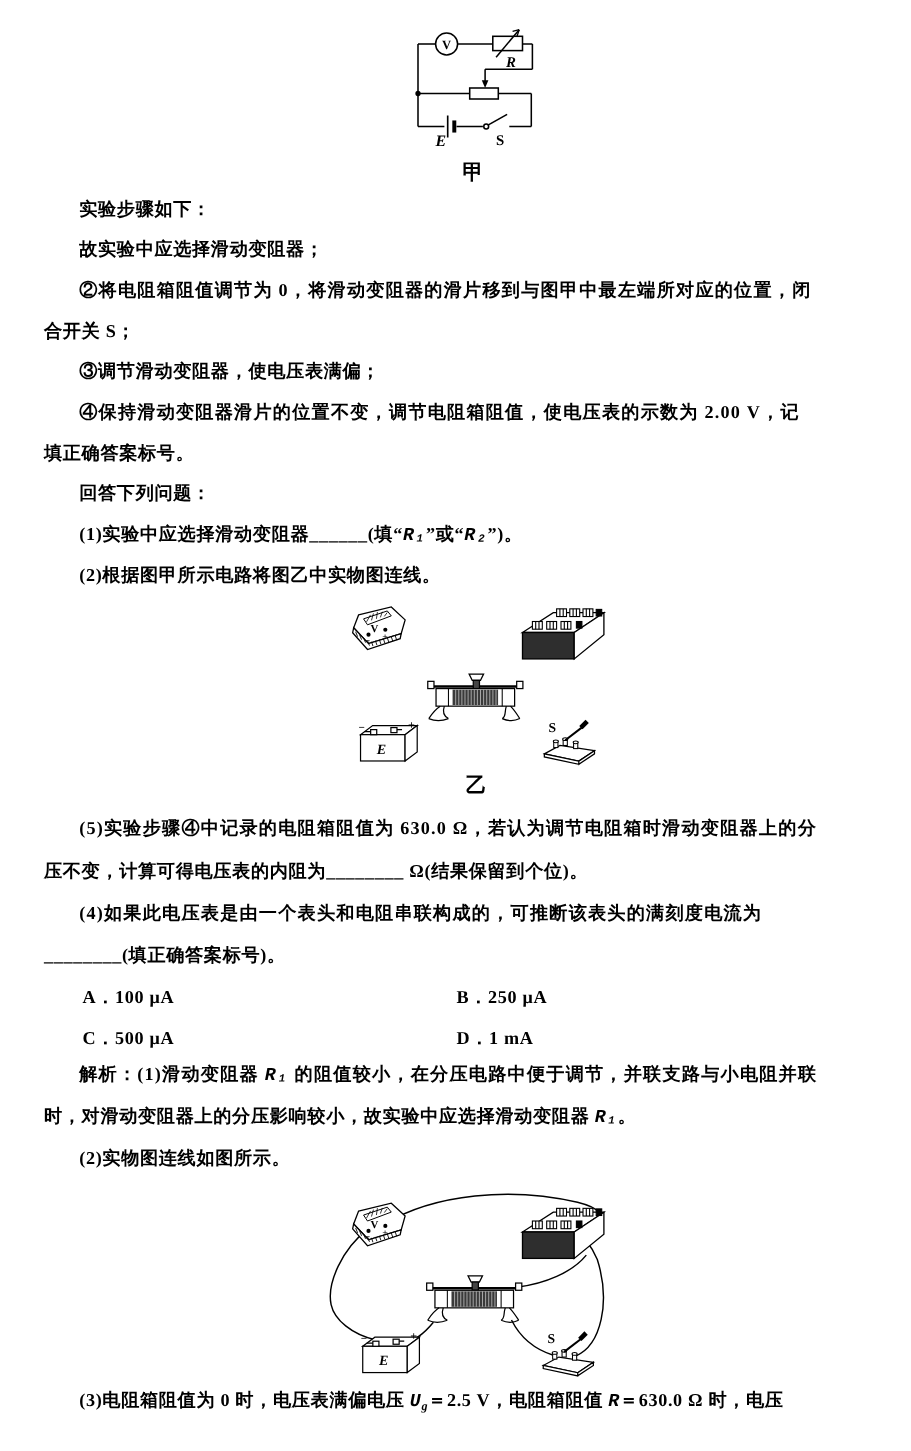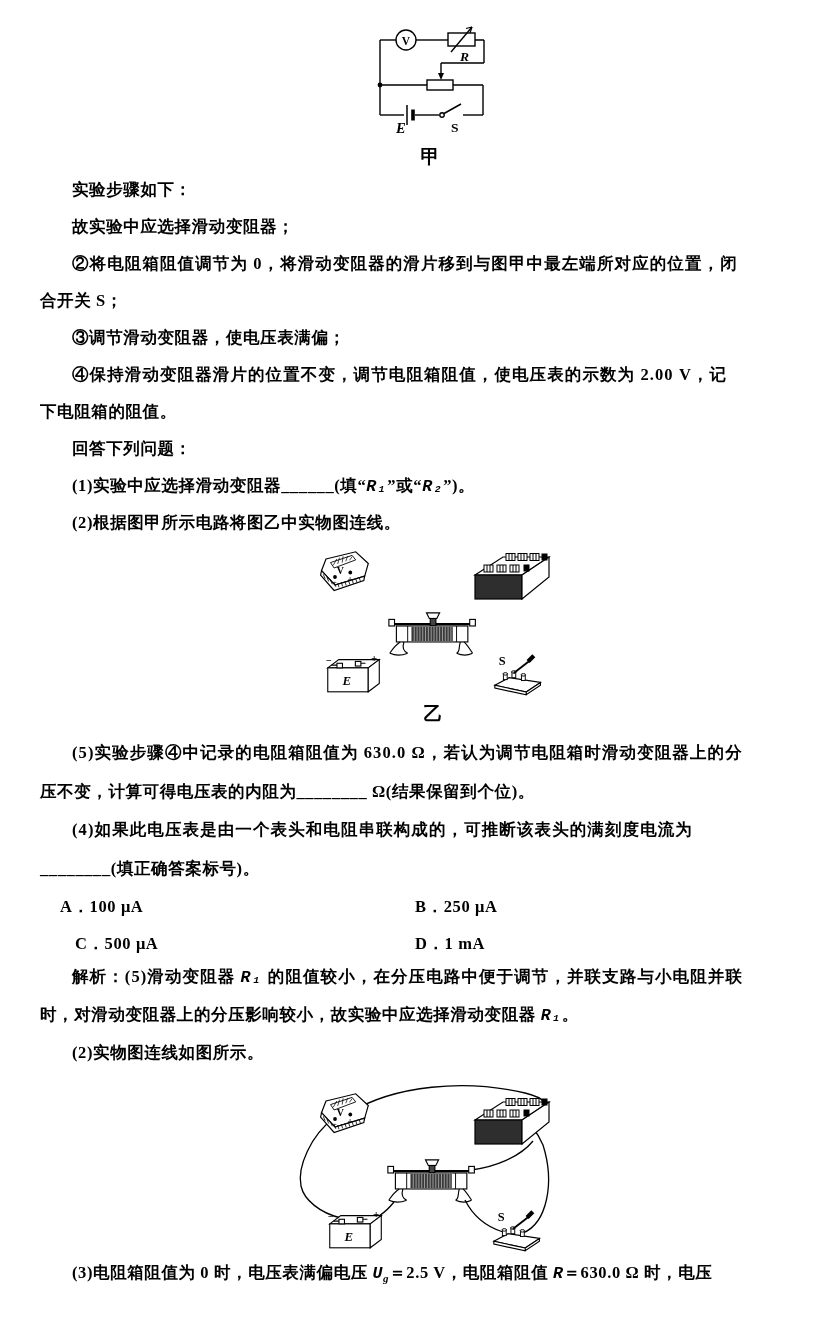--- a/index.html
+++ b/index.html
@@ -132,21 +132,21 @@
   <text x="96" y="112" font-size="13.5">S</text>
 </svg>
 <div class="figcap" style="left:355px;top:144px;width:150px">甲</div>
 
 <div class="line" style="left:72px;top:179px">实验步骤如下：</div>
 <div class="line" style="left:72px;top:216px">故实验中应选择滑动变阻器；</div>
 <div class="line wide" style="left:72px;top:253px">②将电阻箱阻值调节为 0，将滑动变阻器的滑片移到与图甲中最左端所对应的位置，闭</div>
 <div class="line" style="left:40px;top:290px">合开关 S；</div>
 <div class="line" style="left:72px;top:327px">③调节滑动变阻器，使电压表满偏；</div>
 <div class="line wide" style="left:72px;top:364px">④保持滑动变阻器滑片的位置不变，调节电阻箱阻值，使电压表的示数为 2.00 V，记</div>
-<div class="line" style="left:40px;top:401px">下电阻箱的阻值。</div>
+<div class="line" style="left:40px;top:401px">填正确答案标号。</div>
 <div class="line" style="left:72px;top:438px">回答下列问题：</div>
 
 <div class="line" style="left:72px;top:475px">
   <span>(1)实验中应选择滑动变阻器______(填“</span><span class="var">R₁</span><span>”或“</span><span class="var">R₂</span><span>”)。</span>
 </div>
 <div class="line" style="left:72px;top:512px">(2)根据图甲所示电路将图乙中实物图连线。</div>
 
 <svg style="left:300px;top:545px" width="310" height="152" viewBox="0 0 310 152">
   <use href="#c-voltmeter" transform="translate(17,5) scale(0.9)"></use>
   <use href="#c-resbox" transform="translate(173,8)"></use>
@@ -154,27 +154,27 @@
   <use href="#c-battery" transform="translate(25,110) scale(0.92)"></use>
   <use href="#c-switch" transform="translate(192,108) scale(0.95)"></use>
 </svg>
 <div class="figcap" style="left:283px;top:701px;width:300px">乙</div>
 
 <div class="line wide" style="left:72px;top:742px">(5)实验步骤④中记录的电阻箱阻值为 630.0 Ω，若认为调节电阻箱时滑动变阻器上的分</div>
 <div class="line" style="left:40px;top:781px">压不变，计算可得电压表的内阻为________ Ω(结果保留到个位)。</div>
 <div class="line wide" style="left:72px;top:819px">(4)如果此电压表是由一个表头和电阻串联构成的，可推断该表头的满刻度电流为</div>
 <div class="line" style="left:40px;top:858px">________(填正确答案标号)。</div>
 
-<div class="line" style="left:60px;top:896px">A．100 μA</div>
+<div class="line" style="left:75px;top:896px">A．100 μA</div>
 <div class="line" style="left:415px;top:896px">B．250 μA</div>
 <div class="line" style="left:75px;top:933px">C．500 μA</div>
 <div class="line" style="left:415px;top:933px">D．1 mA</div>
 
 <div class="line wide" style="left:72px;top:966px">
-  <span class="heiti">解析：</span><span>(5)滑动变阻器 </span><span class="var">R₁</span><span> 的阻值较小，在分压电路中便于调节，并联支路与小电阻并联</span>
+  <span class="heiti">解析：</span><span>(1)滑动变阻器 </span><span class="var">R₁</span><span> 的阻值较小，在分压电路中便于调节，并联支路与小电阻并联</span>
 </div>
 <div class="line" style="left:40px;top:1004px">
   <span>时，对滑动变阻器上的分压影响较小，故实验中应选择滑动变阻器 </span><span class="var">R₁</span><span>。</span>
 </div>
 <div class="line" style="left:72px;top:1042px">(2)实物图连线如图所示。</div>
 
 <svg style="left:285px;top:1083px" width="355" height="176" viewBox="0 0 355 176">
   <g stroke="#000" stroke-width="1.3" fill="none">
     <path d="M64,30 C110,2 180,-4 240,10 C252,13 257,16 259,19"></path>
     <path d="M49,35 C26,52 12,84 16,103 C19,117 35,130 56,135"></path>

